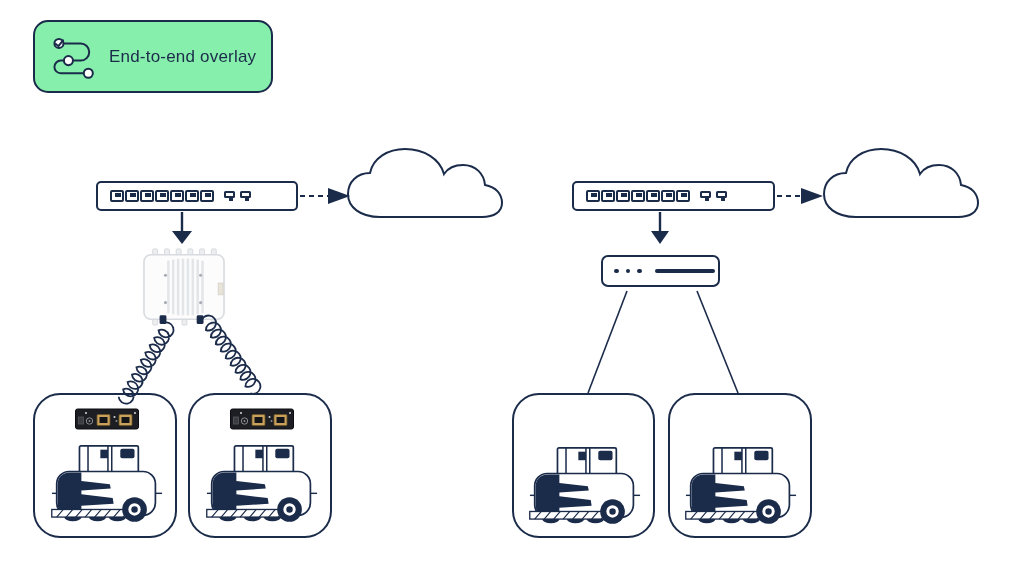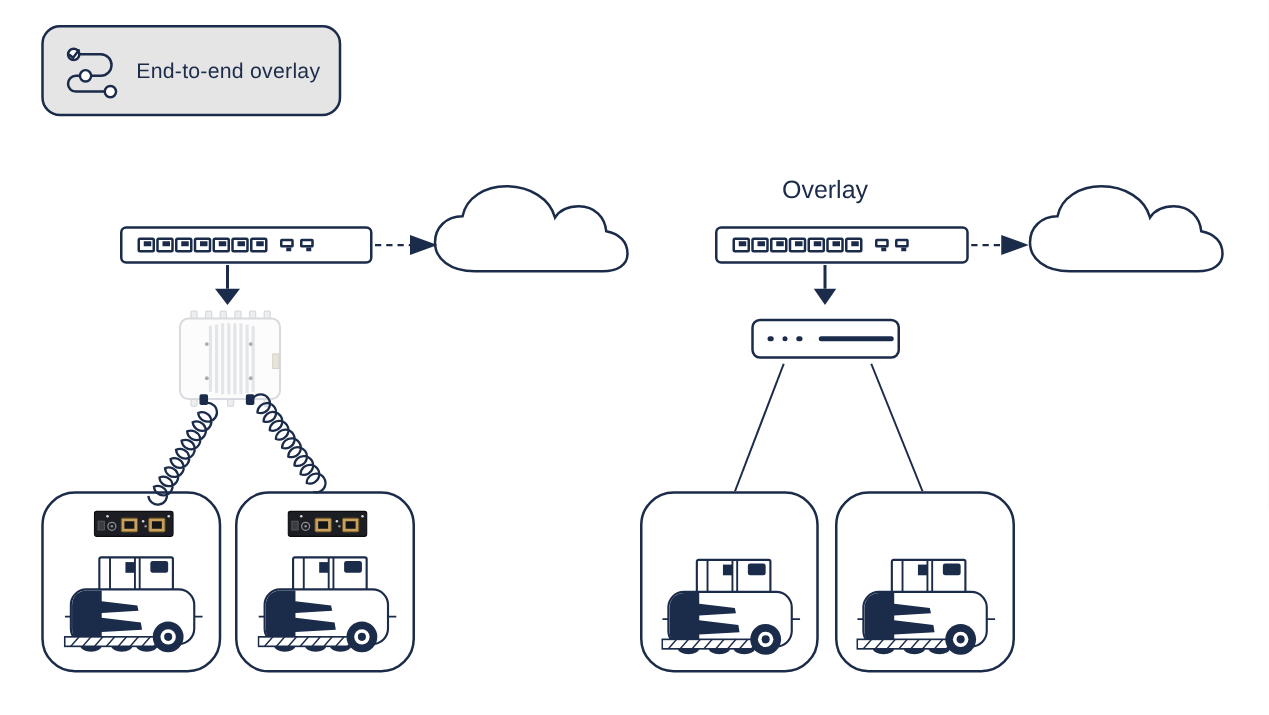--- a/index.html
+++ b/index.html
@@ -14,21 +14,21 @@
   .stage{
     position:relative;width:1015px;height:572px;background:var(--c-background);
     font-family:"Liberation Sans", sans-serif;color:var(--c-ink);overflow:hidden;
   }
   .stage *{box-sizing:border-box;}
 
   
   .legend{
     position:absolute;left:33px;top:20px;width:240px;height:73px;
     border:2px solid var(--c-ink);border-radius:15px;
-    display:flex;align-items:center;padding-left:14px;background:#e5e5e5;
+    display:flex;align-items:center;padding-left:14px;background:#86efac;
   }
   .legend-icon{width:47px;height:46px;flex:0 0 auto;color:var(--c-ink);}
   .legend-label{margin-left:13px;font-size:17px;letter-spacing:.2px;}
 
   
   .section-title{
     position:absolute;top:140px;width:180px;text-align:center;
     font-size:20px;font-weight:500;line-height:25px;
   }
   .title-physical{left:93px;}
@@ -131,21 +131,20 @@
         <path d="M 7.5 10.5 L 10.5 13 L 15.5 6.5"></path>
         <path d="M 16.5 10 H 35 A 9.5 9.5 0 0 1 35 29 H 27"></path>
         <circle cx="21.5" cy="29" r="5" fill="#fff"></circle>
         <path d="M 16.5 29 H 13 A 7 7 0 0 0 13 43 H 38.5"></path>
         <circle cx="43.5" cy="43" r="5" fill="#fff"></circle>
       </g>
     </svg>
     <span class="legend-label">End-to-end overlay</span>
   </div>
 
-  <div class="section-title title-overlay">Overlay</div>
 
   <div class="switch switch-physical">
     <div class="ports">
       <span class="port"></span>
     <span class="port"></span>
         <span class="port"></span>
         <span class="port"></span>
         <span class="port"></span>
         <span class="port"></span>
         <span class="port"></span>

